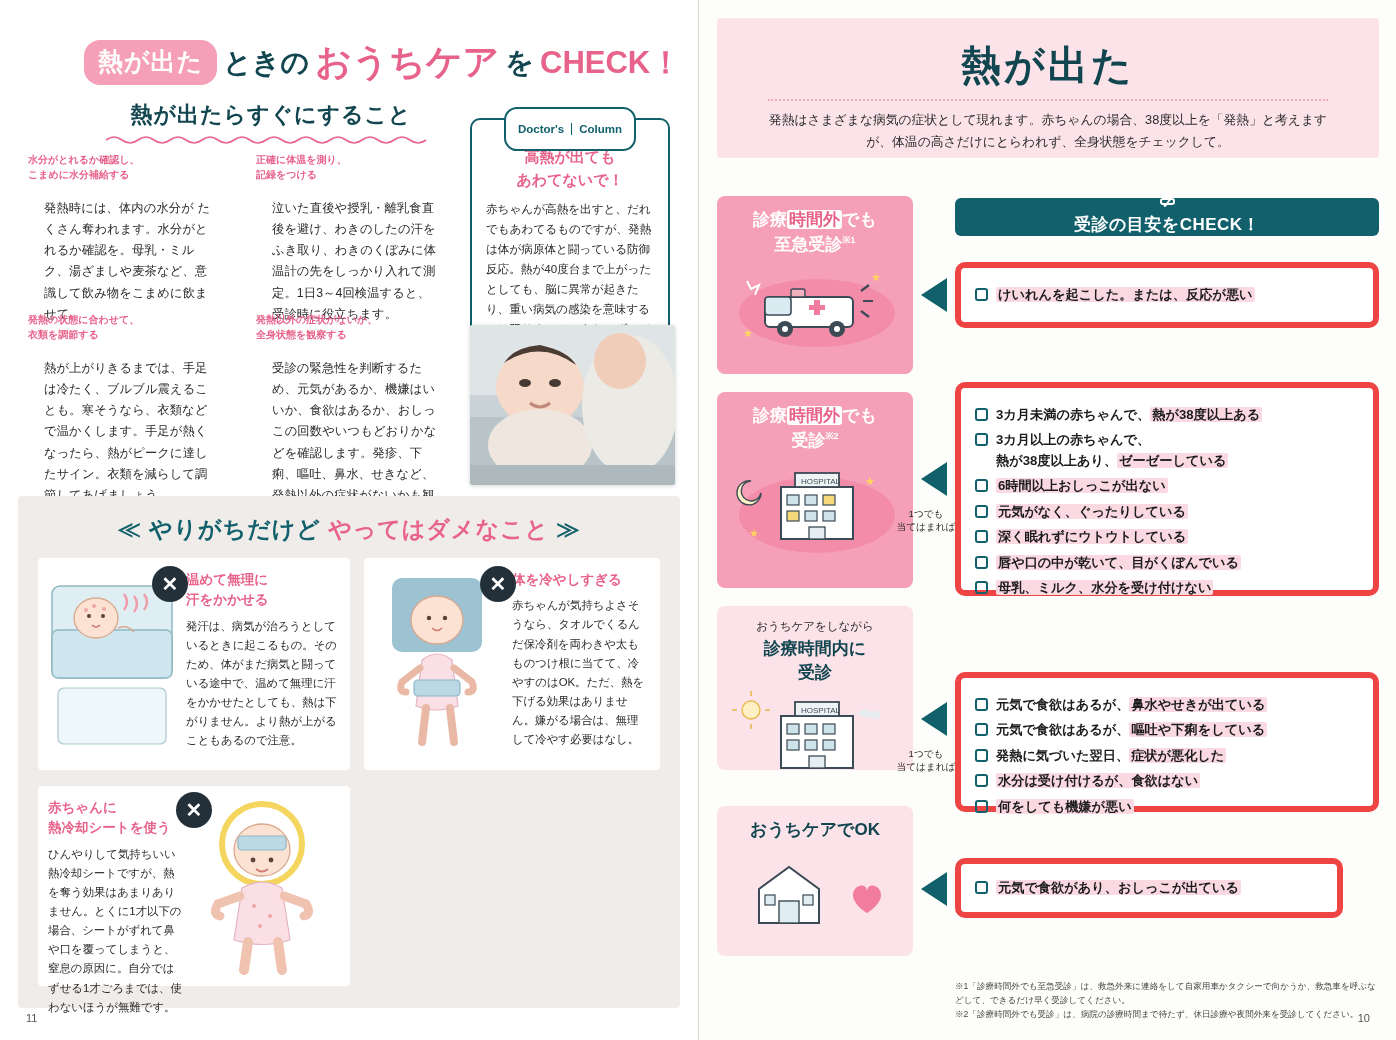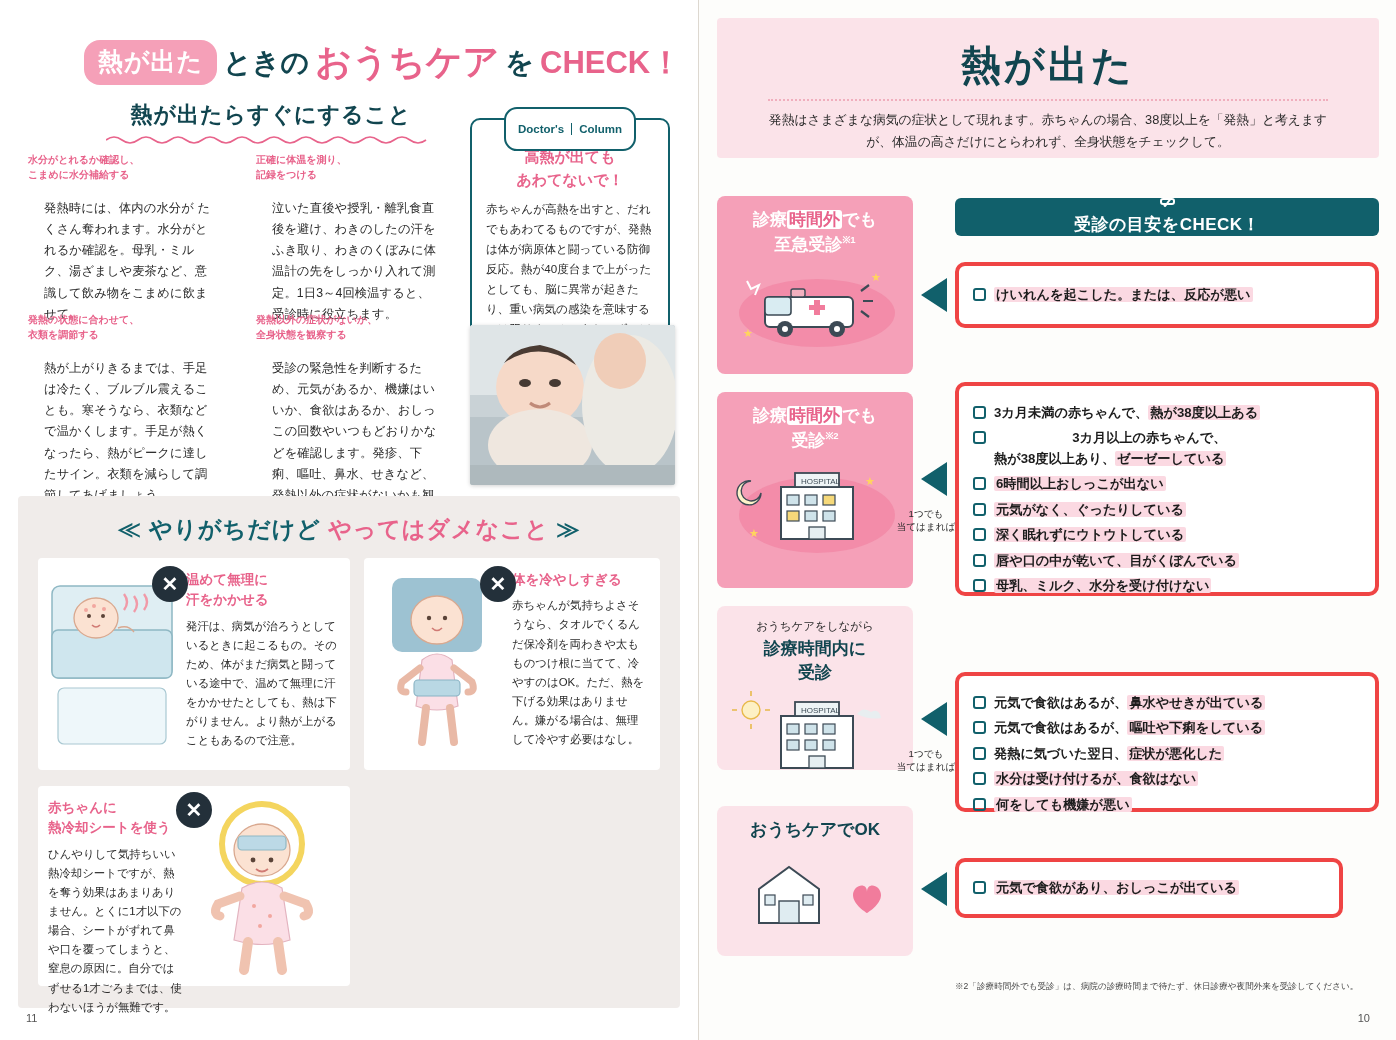--- a/index.html
+++ b/index.html
@@ -151,22 +151,22 @@
     position: absolute; width: 0; height: 0;
     border-top: 17px solid transparent; border-bottom: 17px solid transparent;
     border-right: 26px solid #11606b;
   }
   .arrow-note {
     position: absolute; font-size: 9.6px; color: #2a2a2a; line-height: 1.35; text-align: center; width: 62px;
   }
 
   
   .panel {
-    position: absolute; left: 256px; border: 4px solid #ef4444; border-radius: 10px;
-    background: #ffffff; padding: 12px 14px; text-align: right;
+    position: absolute; left: 256px; border: 6px solid #ef4444; border-radius: 10px;
+    background: #ffffff; padding: 12px 14px;
   }
   .panel ul { list-style: none; margin: 0; padding: 0; }
   .panel li { display: flex; align-items: flex-start; gap: 8px; margin: 5px 0; }
   .panel li .box {
     flex: 0 0 auto; width: 13px; height: 13px; border: 2px solid #11606b;
     border-radius: 3px; margin-top: 3px;
   }
   .panel li .txt { font-size: 13.2px; color: #1c1c1c; font-weight: bold; line-height: 1.55; }
   .panel li .txt .hl { background: #fbd9e2; border-radius: 2px; padding: 0 2px; }
 
@@ -525,18 +525,19 @@
     <div class="panel p4">
       <ul>
         <li>
           <span class="box"></span>
           <span class="txt"><span class="hl">元気で食欲があり、おしっこが出ている</span></span>
         </li>
       </ul>
     </div>
 
     <div class="footnotes">
+      <div>※1「診療時間外でも至急受診」は、救急外来に連絡をして自家用車かタクシーで向かうか、救急車を呼ぶなどして、できるだけ早く受診してください。</div>
       <div>※2「診療時間外でも受診」は、病院の診療時間まで待たず、休日診療や夜間外来を受診してください。</div>
     </div>
 
     <div class="pagenum-r">10</div>
   </div>
 </div>
 
 </body></html>

